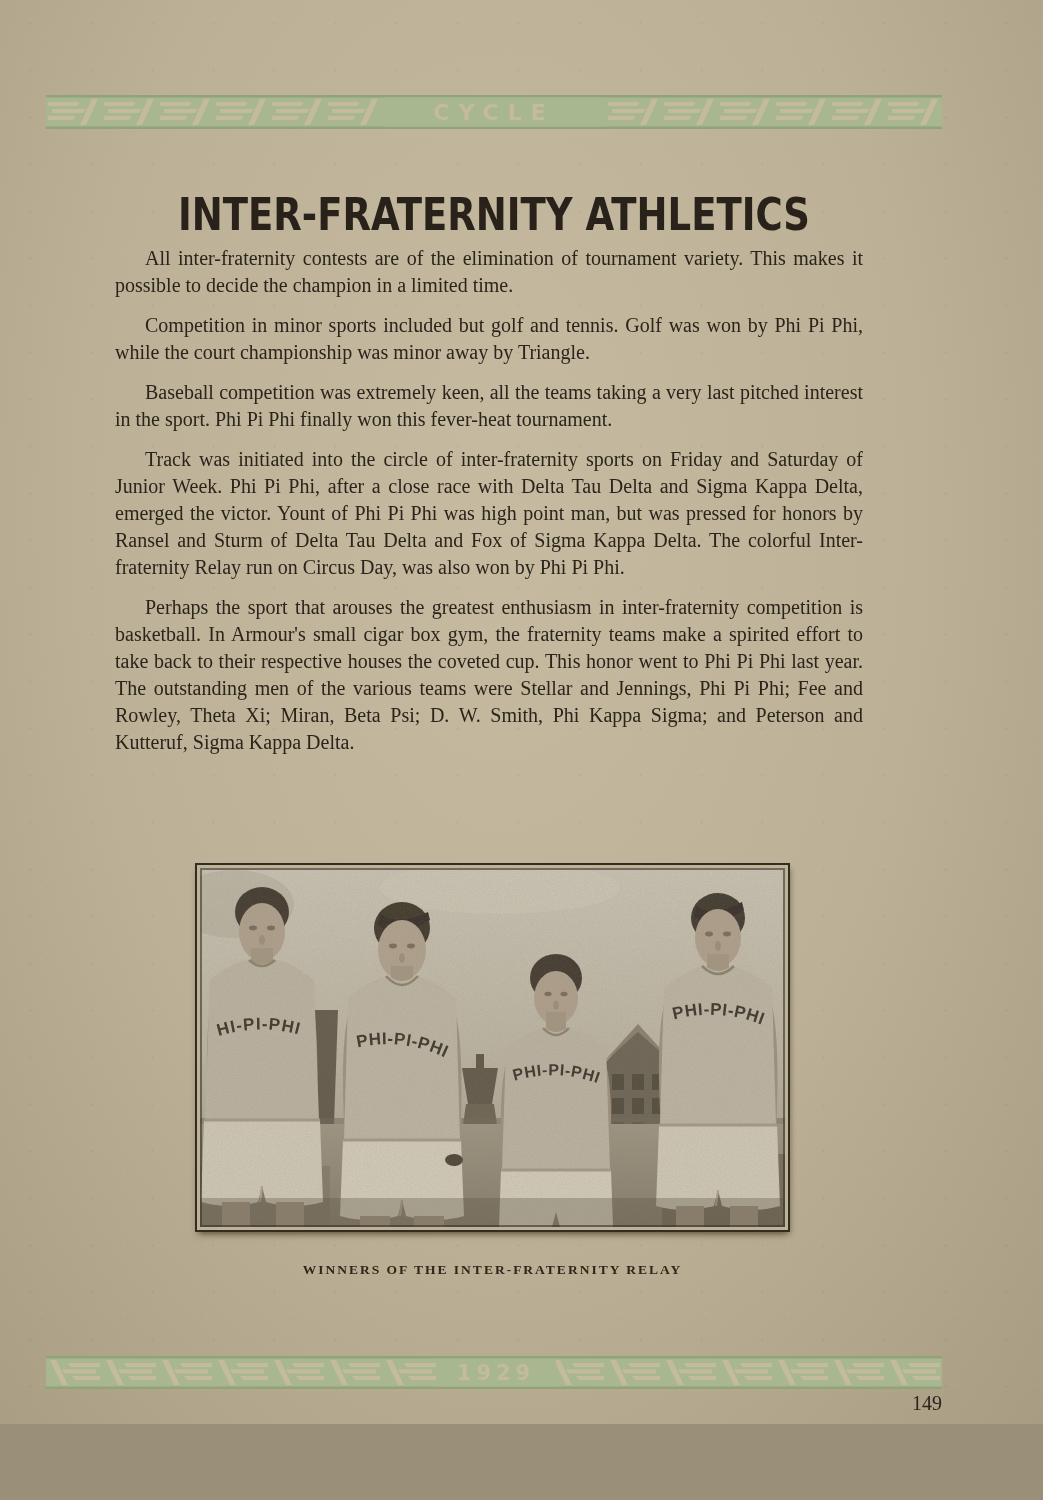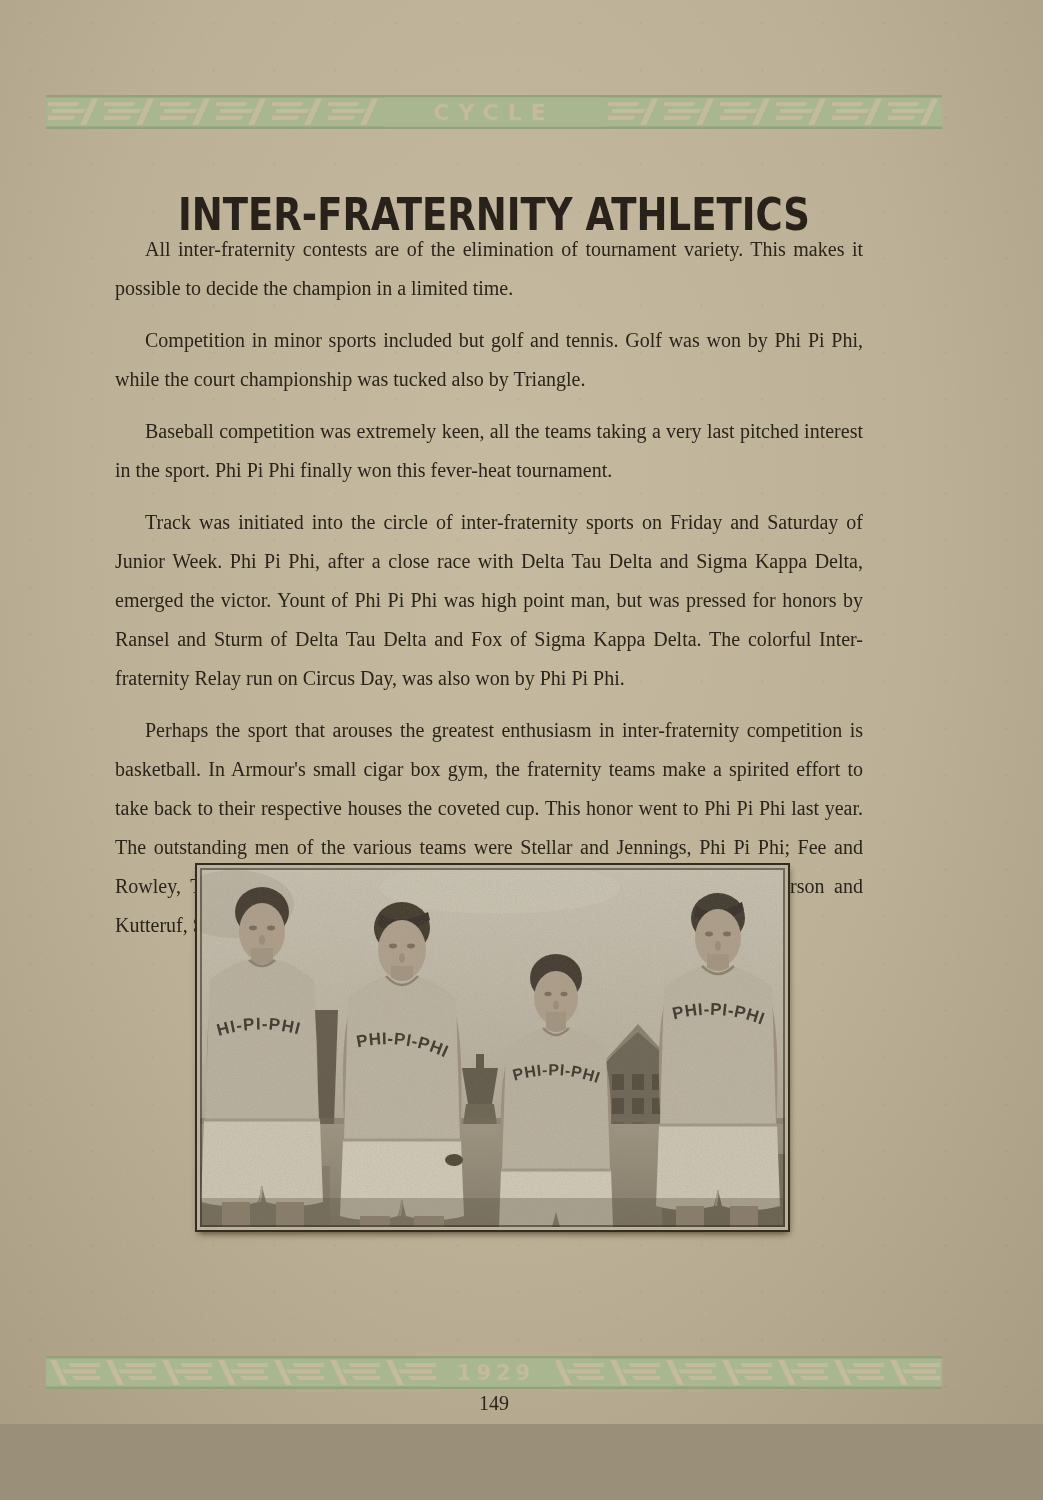--- a/index.html
+++ b/index.html
@@ -10,37 +10,37 @@
       radial-gradient(rgba(70,58,36,0.06) 1.2px, transparent 1.7px),
       radial-gradient(rgba(255,255,250,0.05) 1px, transparent 1.5px),
       radial-gradient(ellipse at 48% 36%, #c6bba1 0%, #bcb096 55%, #a89c82 100%);
     background-size:61px 47px, 83px 71px, 100% 100%;
   }
   .band{position:absolute;left:46px;width:896px;height:34px;display:block;}
   .band-top{top:95px;}
   .band-bottom{top:1356px;height:33px;}
   .title-svg{position:absolute;left:46px;top:184px;width:896px;height:60px;display:block;}
   .body-text{
-    position:absolute;left:115px;top:230px;width:748px;
-    font-size:20px;line-height:39px;color:#2b241b;text-align:justify;
+    position:absolute;left:115px;top:245px;width:748px;
+    font-size:20px;line-height:27px;color:#2b241b;text-align:justify;
   }
   .body-text p{margin:0 0 13px 0;text-indent:30px;}
   .photo-frame{
     position:absolute;left:195px;top:863px;width:595px;height:369px;
     box-sizing:border-box;border:2px solid #332c22;padding:3px;margin:0;
     background:#beb298;
     box-shadow:0 5px 7px -3px rgba(40,30,12,.5), 3px 3px 5px -2px rgba(40,30,12,.25);
   }
   .photo-frame svg{display:block;}
   .photo-caption{
     position:absolute;left:195px;top:1262px;width:595px;text-align:center;
     font-size:13.5px;font-weight:bold;letter-spacing:2px;color:#2e2719;
   }
   .page-number{
-    position:absolute;left:46px;top:1392px;width:896px;text-align:center;
+    position:absolute;left:46px;top:1392px;width:896px;text-align:right;
     font-size:20px;color:#2b241b;
   }
 </style>
 </head>
 <body>
 
 <div class="page">
 
   <svg class="band band-top" viewBox="0 0 896 34" preserveAspectRatio="none">
     <defs>
@@ -60,21 +60,21 @@
     <rect x="338" y="2.5" width="220" height="29" fill="#a9b790"></rect>
     <text x="448" y="25" text-anchor="middle" font-family="DejaVu Sans, sans-serif" font-size="22" font-weight="bold" letter-spacing="9" fill="#c4ba9d">CYCLE</text>
   </svg>
 
   <svg class="title-svg" viewBox="0 0 896 60">
     <text x="448" y="46" text-anchor="middle" textLength="632" lengthAdjust="spacingAndGlyphs" font-family="DejaVu Sans, sans-serif" font-size="44" font-weight="bold" fill="#29221a">INTER-FRATERNITY ATHLETICS</text>
   </svg>
 
   <div class="body-text">
     <p>All inter-fraternity contests are of the elimination of tournament variety.  This makes it possible to decide the champion in a limited time.</p>
-    <p>Competition in minor sports included but golf and tennis.  Golf was won by Phi Pi Phi, while the court championship was tucked also by Triangle.</p>
+    <p>Competition in minor sports included but golf and tennis.  Golf was won by Phi Pi Phi, while the court championship was minor away by Triangle.</p>
     <p>Baseball competition was extremely keen, all the teams taking a very last pitched interest in the sport.  Phi Pi Phi finally won this fever-heat tournament.</p>
     <p>Track was initiated into the circle of inter-fraternity sports on Friday and Saturday of Junior Week.  Phi Pi Phi, after a close race with Delta Tau Delta and Sigma Kappa Delta, emerged the victor.  Yount of Phi Pi Phi was high point man, but was pressed for honors by Ransel and Sturm of Delta Tau Delta and Fox of Sigma Kappa Delta.  The colorful Inter-fraternity Relay run on Circus Day, was also won by Phi Pi Phi.</p>
     <p>Perhaps the sport that arouses the greatest enthusiasm in inter-fraternity competition is basketball.  In Armour's small cigar box gym, the fraternity teams make a spirited effort to take back to their respective houses the coveted cup.  This honor went to Phi Pi Phi last year.  The outstanding men of the various teams were Stellar and Jennings, Phi Pi Phi; Fee and Rowley, Theta Xi; Miran, Beta Psi; D. W. Smith, Phi Kappa Sigma; and Peterson and Kutteruf, Sigma Kappa Delta.</p>
   </div>
 
   <figure class="photo-frame">
     <svg width="585" height="359" viewBox="0 0 585 359">
       <defs>
         <linearGradient id="sky" x1="0" y1="0" x2="0" y2="1">
           <stop offset="0" stop-color="#d2ccbe"></stop>
@@ -225,20 +225,21 @@
         </g>
       </g>
 
       <rect x="0" y="330" width="585" height="29" fill="#57503f" opacity="0.35"></rect>
       <rect x="0" y="0" width="585" height="359" fill="#8a7a5e" opacity="0.08"></rect>
       <rect x="0" y="0" width="585" height="359" filter="url(#grain)" opacity="0.5"></rect>
       <rect x="1" y="1" width="583" height="357" fill="none" stroke="#3a3226" stroke-width="2" opacity="0.6"></rect>
     </svg>
   </figure>
 
+  <div class="photo-caption">WINNERS OF THE INTER-FRATERNITY RELAY</div>
 
   <svg class="band band-bottom" viewBox="0 0 896 33" preserveAspectRatio="none">
     <defs>
       <pattern id="deco-b" width="56" height="33" patternUnits="userSpaceOnUse" patternTransform="scale(-1,1)">
         <rect width="56" height="33" fill="#a9b790"></rect>
         <g fill="#c4ba9d">
           <polygon points="2,7 34,7 31,11 2,11"></polygon>
           <polygon points="6,13.5 40,13.5 37,17.5 6,17.5"></polygon>
           <polygon points="2,20 30,20 27,24 2,24"></polygon>
           <polygon points="46,4 52,4 40,29 34,29"></polygon>

